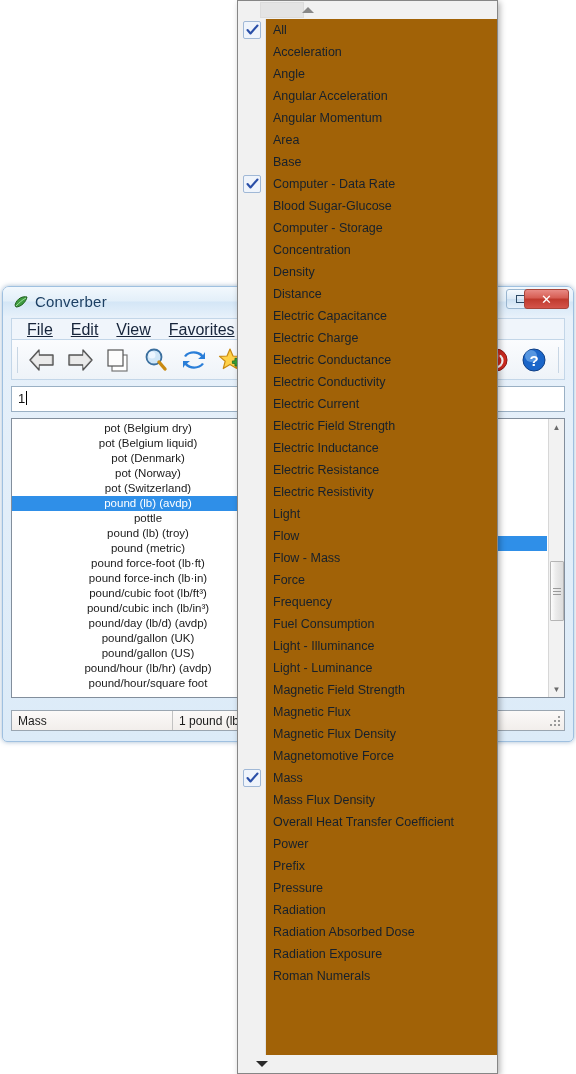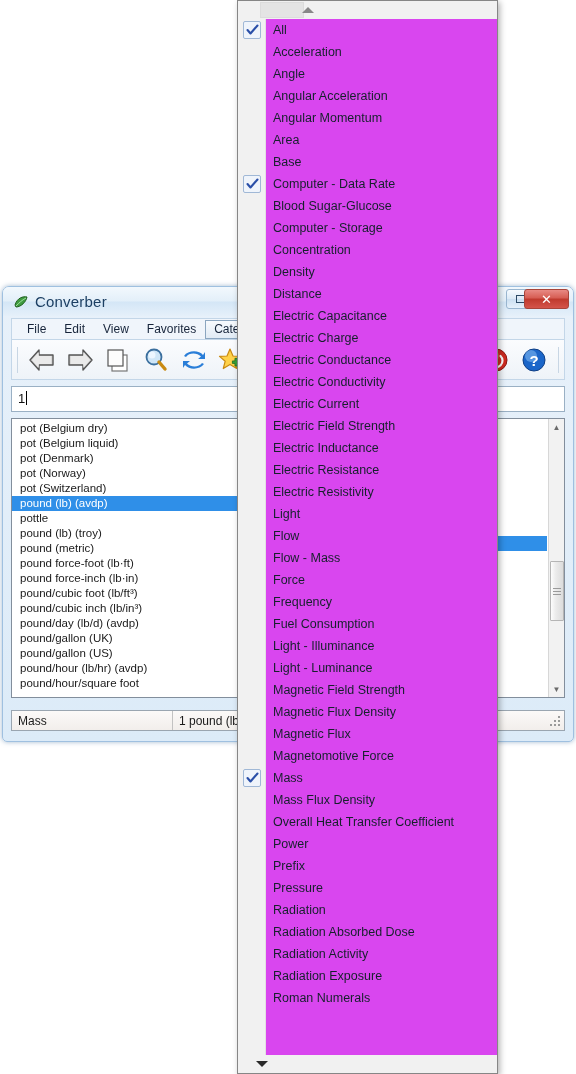--- a/index.html
+++ b/index.html
@@ -49,21 +49,21 @@
   .sq-glyph { width: 9px; height: 8px; border: 1px solid #2c4a66; }
 
   
   #menubar {
     position: absolute; left: 8px; top: 31px; right: 8px; height: 22px;
     background: #f0f5fb;
     border: 1px solid #c3d6e8;
     display: flex; align-items: center; padding-left: 6px;
   }
   .menu-item {
-    font-size: 12px; color: #16243a; padding: 2px 9px; line-height: 15px;
+    font-size: 16px; color: #16243a; padding: 2px 9px; line-height: 15px; text-decoration: underline;
   }
   .menu-item.active {
     background: linear-gradient(to bottom,#f7fafd,#e1ebf5);
     border: 1px solid #8ba6c0;
     padding: 1px 8px;
   }
 
   
   #toolbar {
     position: absolute; left: 8px; top: 53px; right: 8px; height: 40px;
@@ -91,22 +91,22 @@
     position: absolute; left: 8px; top: 131px; right: 8px; height: 280px;
     display: flex; gap: 6px;
   }
   .unit-list {
     flex: 1; background: #fff; border: 1px solid #828e9c;
     position: relative; overflow: hidden;
   }
   .ul-inner { position: absolute; left: 0; top: 2px; right: 16px; }
   .unit-row {
     font-size: 11.5px; color: #1a1a1a;
-    height: 15px; line-height: 15px; padding-left: 8px;
-    white-space: nowrap; overflow: hidden;
+    height: 15px; line-height: 15px; padding-left: 16px;
+    white-space: nowrap; overflow: hidden; text-align: center;
   }
   .unit-row.selected { background: #2f8fe8; color: #fff; }
 
   
   #right-sel { position:absolute; left:1px; right:17px; top:117px; height:15px; background:#2f8fe8; }
 
   
   .vscroll {
     position: absolute; right: 0; top: 0; bottom: 0; width: 16px;
     background: #f2f2f2; border-left: 1px solid #d7d7d7;
@@ -137,21 +137,21 @@
   .sb-div { width: 1px; height: 19px; background: #c2c2c2; }
   #sb-cat { width: 160px; }
   #sb-val { flex: 1; }
   #resize-grip { position:absolute; right:3px; bottom:3px; width:12px; height:12px; }
 
   
   #category-menu {
     position: absolute;
     left: 237px; top: 0px;
     width: 261px; height: 1074px;
-    background: #d946ef;
+    background: #a16207;
     border: 1px solid #868686;
     box-shadow: 2px 2px 6px rgba(0,0,0,.30);
     overflow: hidden;
   }
   #menu-gutter {
     position: absolute; left: 0; top: 0; width: 28px; bottom: 0;
     background: #f1f1f1; border-right: 1px solid #e2e2e2;
   }
   #menu-body { position: absolute; left: 0; right: 0; top: 18px; bottom: 18px; }
   .cat-row {
@@ -406,36 +406,35 @@
         <div class="cat-row"><span>Electric Resistivity</span></div>
         <div class="cat-row"><span>Light</span></div>
         <div class="cat-row"><span>Flow</span></div>
         <div class="cat-row"><span>Flow - Mass</span></div>
         <div class="cat-row"><span>Force</span></div>
         <div class="cat-row"><span>Frequency</span></div>
         <div class="cat-row"><span>Fuel Consumption</span></div>
         <div class="cat-row"><span>Light - Illuminance</span></div>
         <div class="cat-row"><span>Light - Luminance</span></div>
         <div class="cat-row"><span>Magnetic Field Strength</span></div>
+        <div class="cat-row"><span>Magnetic Flux</span></div>
         <div class="cat-row"><span>Magnetic Flux Density</span></div>
-        <div class="cat-row"><span>Magnetic Flux</span></div>
         <div class="cat-row"><span>Magnetomotive Force</span></div>
         <div class="cat-row"><span class="cat-check">
             <svg width="13" height="12" viewBox="0 0 13 12">
               <path d="M1.5 6 L4.5 9.5 L11.5 1.5" stroke="#2a4fa8" stroke-width="2.1" fill="none" stroke-linecap="round" stroke-linejoin="round"></path>
             </svg>
           </span><span>Mass</span></div>
         <div class="cat-row"><span>Mass Flux Density</span></div>
         <div class="cat-row"><span>Overall Heat Transfer Coefficient</span></div>
         <div class="cat-row"><span>Power</span></div>
         <div class="cat-row"><span>Prefix</span></div>
         <div class="cat-row"><span>Pressure</span></div>
         <div class="cat-row"><span>Radiation</span></div>
         <div class="cat-row"><span>Radiation Absorbed Dose</span></div>
-        <div class="cat-row"><span>Radiation Activity</span></div>
         <div class="cat-row"><span>Radiation Exposure</span></div>
         <div class="cat-row"><span>Roman Numerals</span></div>
       </div>
 
     <div class="scroll-strip" id="scroll-down">
       <div class="tri dn" style="position:relative;left:-106px;"></div>
     </div>
   </div>
 
 </div>

